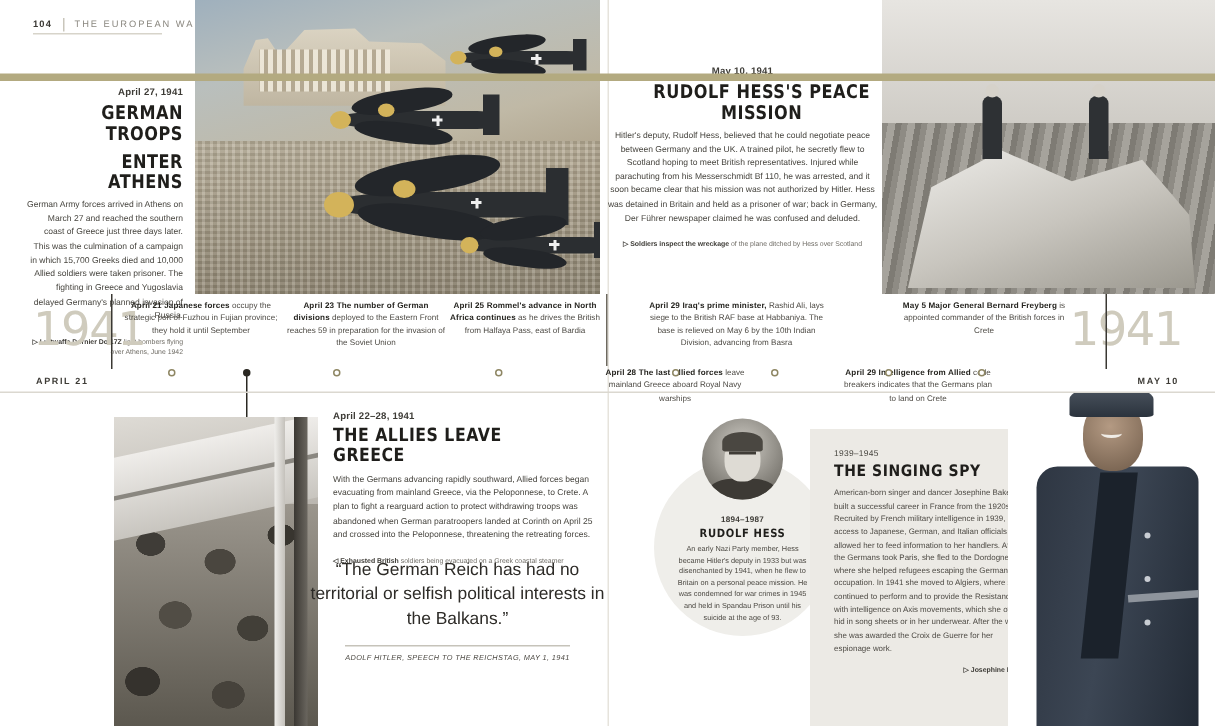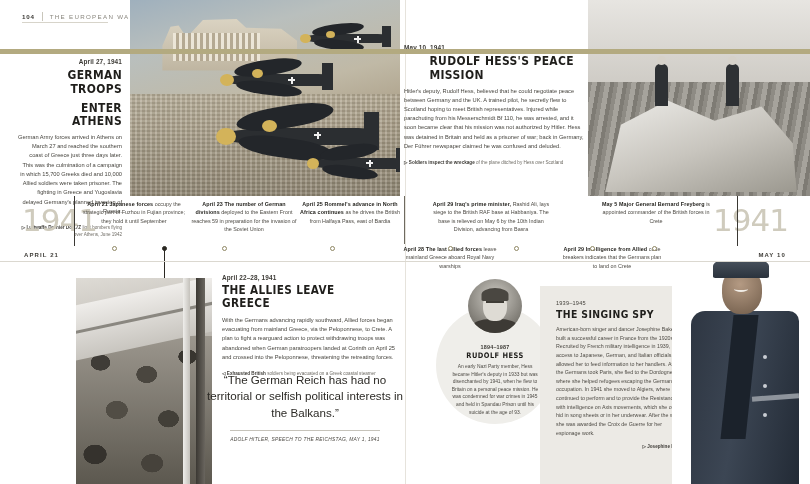--- a/index.html
+++ b/index.html
@@ -122,21 +122,21 @@
   }
   .caption {
     font-size: 4.6px; line-height: 1.5; color: #6f6c65; margin-top: 9px;
   }
   .caption b { color: #3d3b36; font-weight: 700; }
   .caption .arrow { font-weight: 700; color: #3d3b36; }
 
   
   .col-hess {
     position: absolute; left: 404px; top: 44px; width: 182px;
-    text-align: left;
+    text-align: center;
   }
   .col-hess .headline { font-size: 12.5px; }
   .tl-bar {
     position: absolute; left: 0; top: 49px; width: 810px; height: 5px;
     background: #b3aa80;
   }
   .tl-year {
     position: absolute; top: 202px;
     font-family: "DejaVu Sans", sans-serif;
     font-size: 31px; font-weight: 400; color: #cfcbbd; letter-spacing: -1px;

